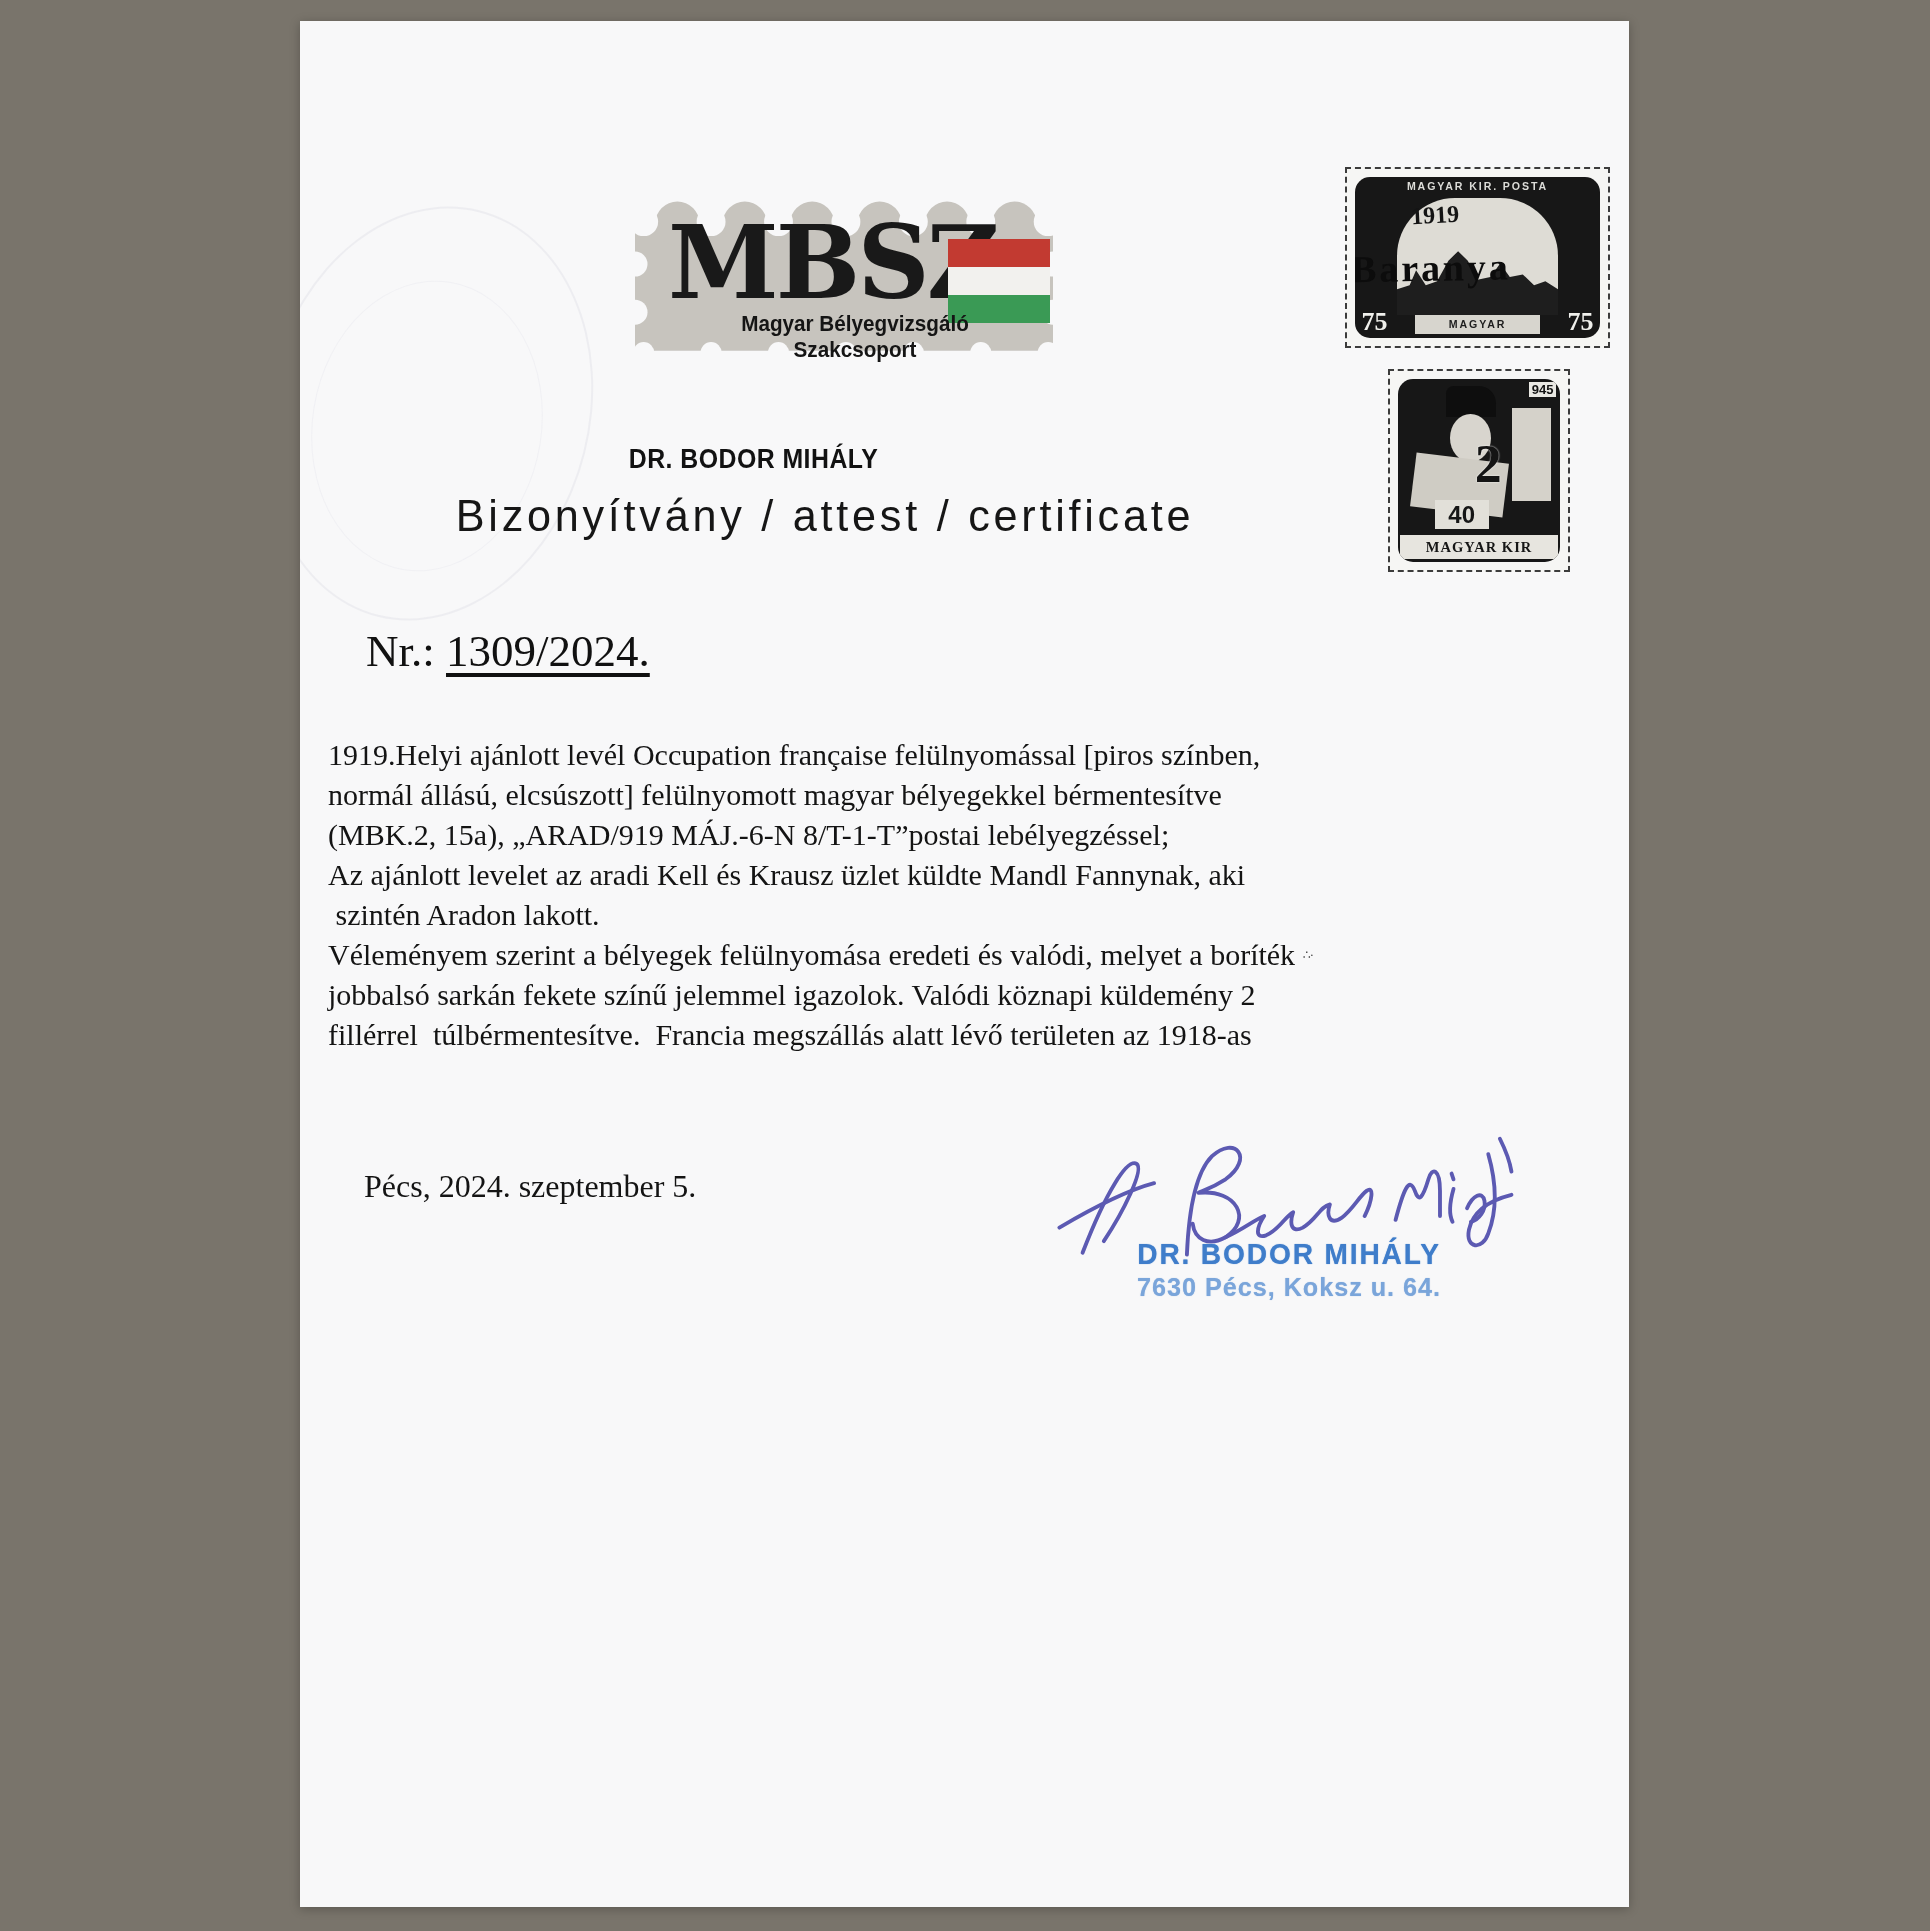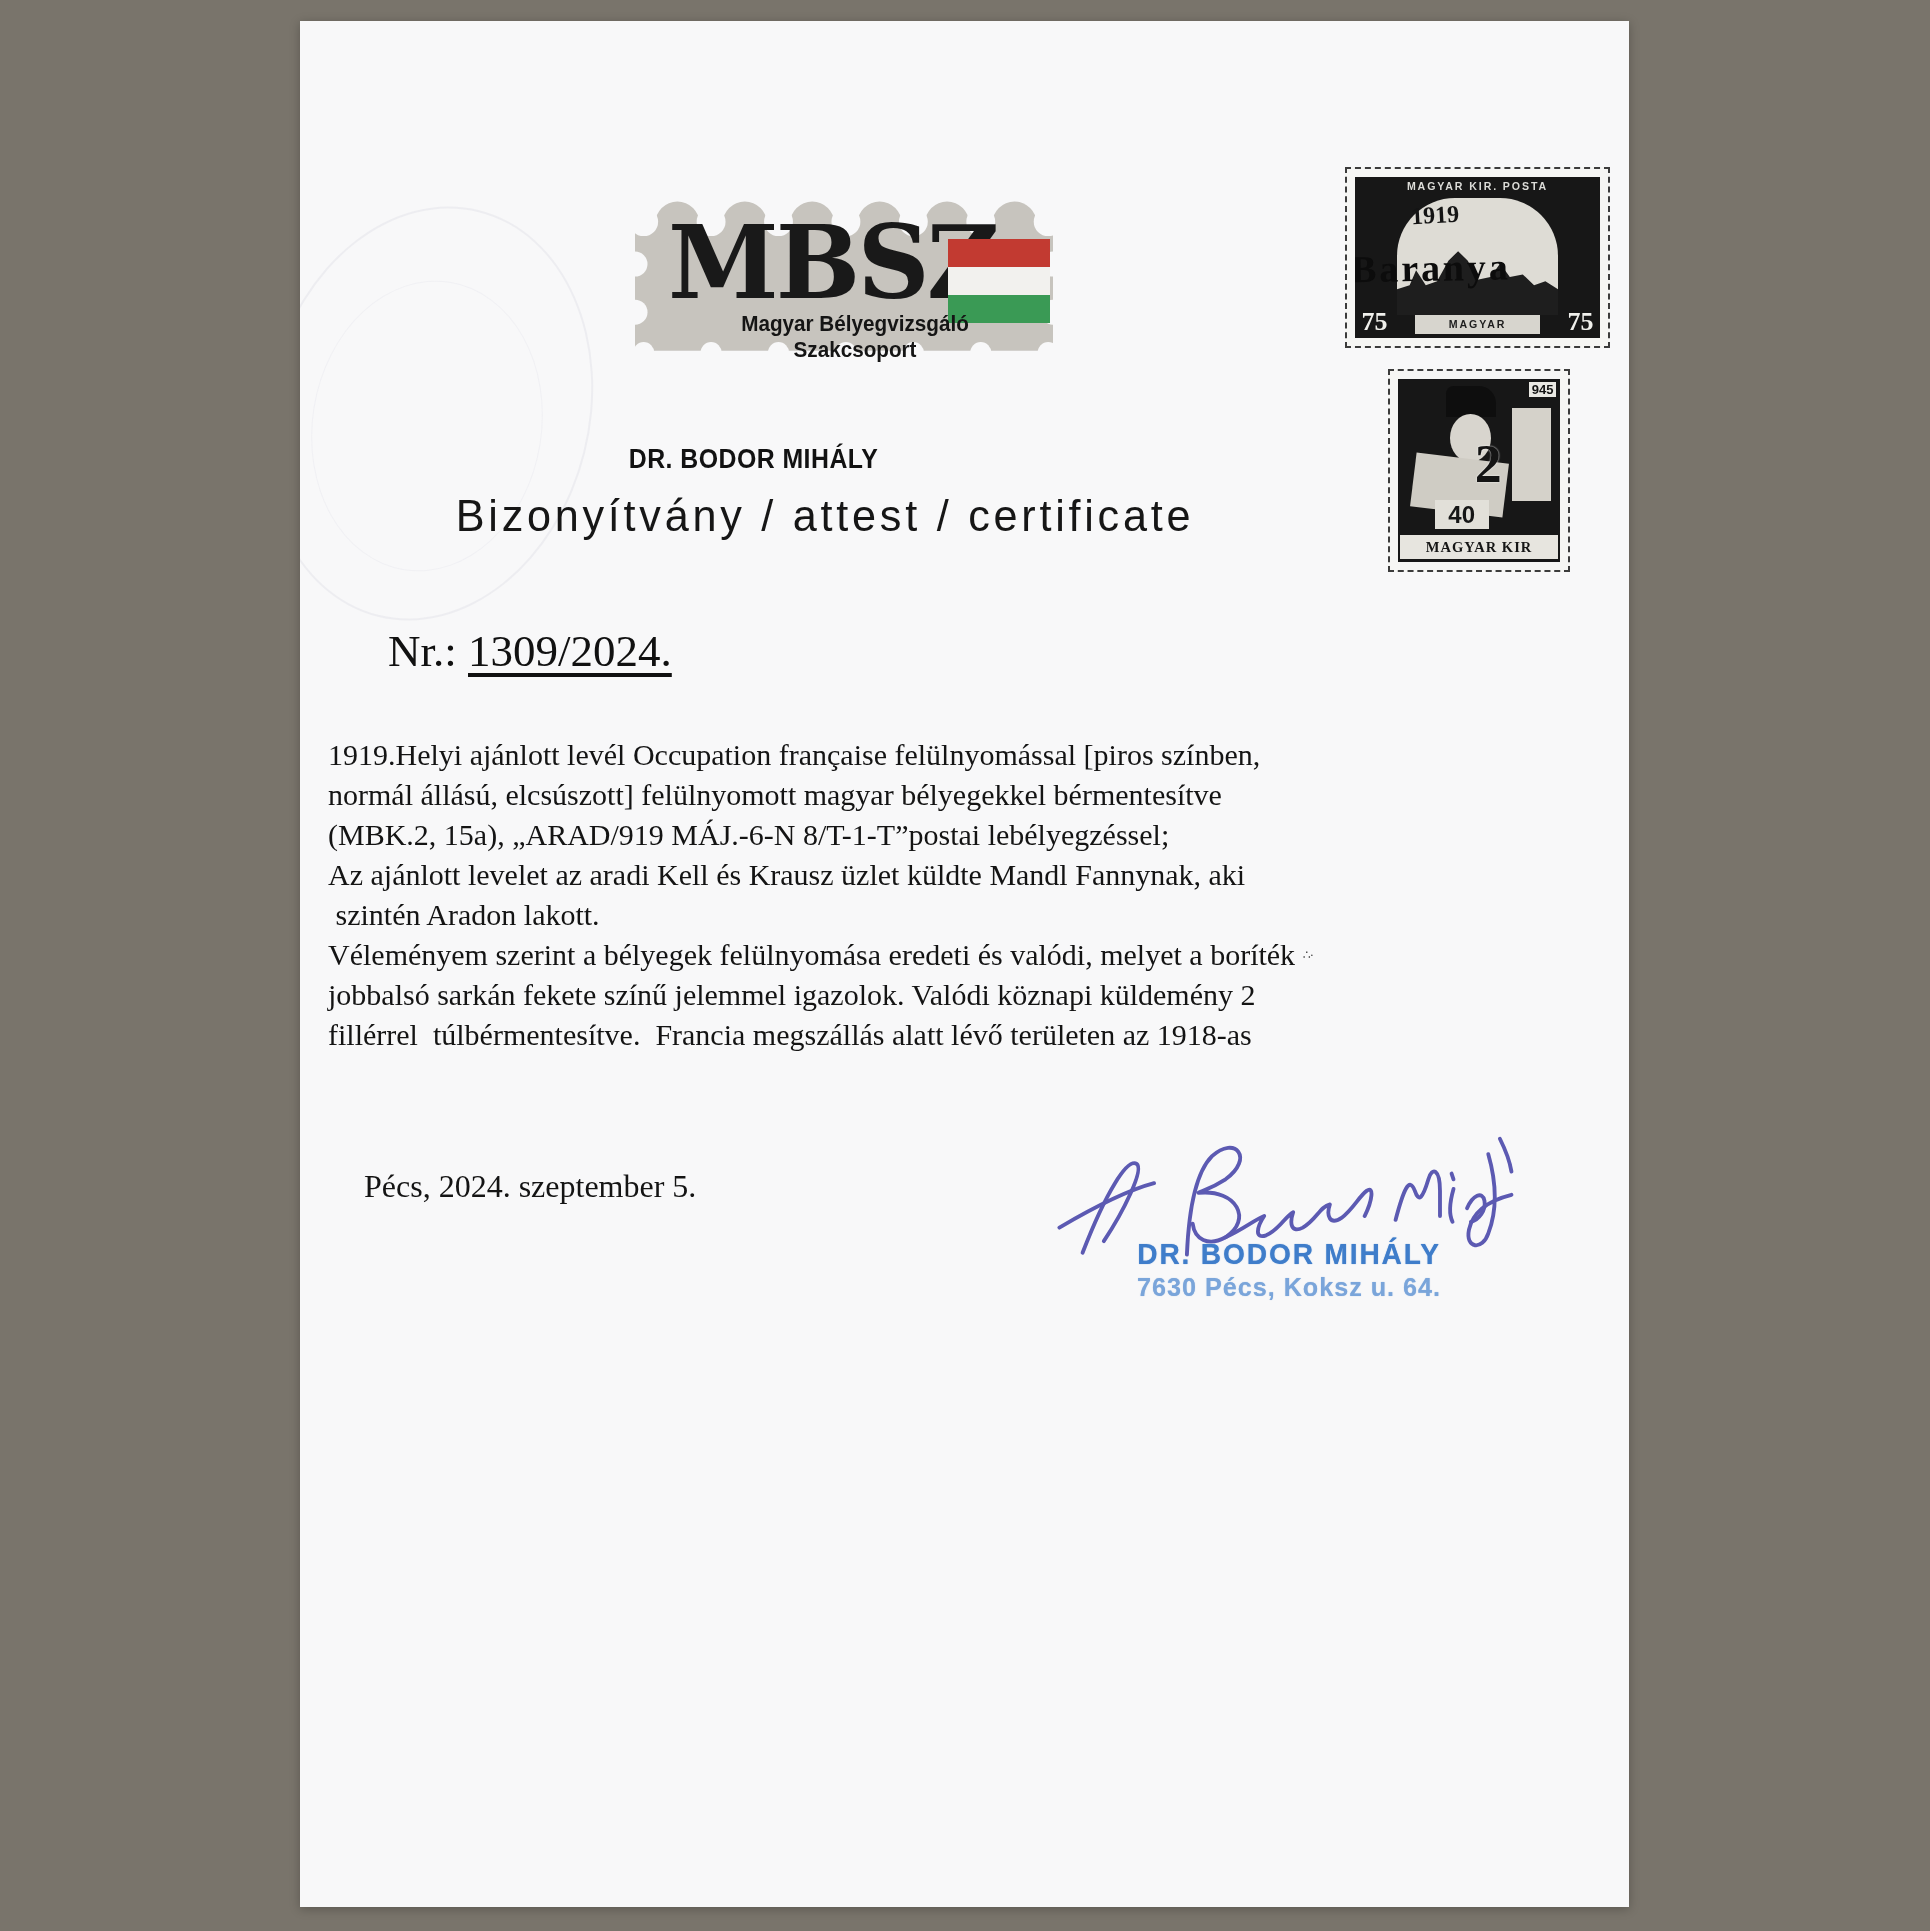--- a/index.html
+++ b/index.html
@@ -42,21 +42,21 @@
     font-weight:bold;font-size:27px;letter-spacing:0.5px;color:#121212;
     transform:scaleX(.92);transform-origin:center;
   }
   .cert-title{
     position:absolute;left:100px;top:469px;width:850px;text-align:center;
     font-size:45px;letter-spacing:3.9px;color:#161616;
     transform:scaleX(.96);transform-origin:center;
   }
 
   .nr-line{
-    position:absolute;left:88px;top:604px;
+    position:absolute;left:66px;top:604px;
     font-family:"Liberation Serif",serif;font-size:45px;color:#111;text-align:center;
   }
   .nr-line .num{text-decoration:underline;text-underline-offset:6.8px;}
 
   .body-par{
     position:absolute;left:28px;top:714px;width:1188px;
     font-family:"Liberation Serif",serif;font-size:30px;line-height:40px;color:#141414;
   }
   .body-par div{white-space:pre-wrap;}
   .artifact{font-size:12.6px;color:#3a3a3a;vertical-align:5.8px;letter-spacing:-1px;}
@@ -72,21 +72,21 @@
     font-weight:bold;font-size:29px;letter-spacing:1.9px;color:#3f7dca;
     text-shadow:0 0 1px rgba(63,125,202,.8);transform:scaleX(.97);
   }
   .addr-line2{
     font-weight:bold;font-size:26px;letter-spacing:1px;color:#7aa5da;
     text-shadow:0 0 1px rgba(122,165,218,.7);margin-top:1px;transform:scaleX(.97);
   }
 
   
   .pstamp{position:absolute;background:#f6f6f4;border:2.9px dashed #3c3c3c;padding:7.7px;box-sizing:border-box;}
-  .pstamp .inner{position:relative;width:100%;height:100%;background:#171717;overflow:hidden;}
+  .pstamp .inner{position:relative;width:100%;height:100%;background:#171717;overflow:hidden;border-radius:15px;}
   .sA{left:1045px;top:146px;width:265px;height:181px;}
   .sA .toptxt{position:absolute;top:2.9px;left:0;right:0;text-align:center;color:#dcdcd8;font-size:10.6px;font-weight:bold;letter-spacing:1.9px;}
   .sA .arch{position:absolute;left:42px;top:21px;right:42px;bottom:23px;background:#dedcd5;border-radius:58px 58px 0 0;overflow:hidden;}
   .sA .skyline{position:absolute;left:0;right:0;bottom:0;height:58%;background:#1e1e1e;
      clip-path:polygon(0 62%,8% 56%,12% 34%,18% 56%,25% 50%,32% 20%,38% 6%,44% 20%,50% 48%,58% 44%,64% 24%,70% 44%,78% 40%,85% 56%,92% 50%,100% 62%,100% 100%,0 100%);}
   .sA .yr{position:absolute;left:56px;top:25px;font-family:"Liberation Serif",serif;font-weight:bold;font-size:24px;color:#141414;transform:rotate(-3deg);}
   .sA .ovp{position:absolute;left:-3.9px;top:68px;width:105%;font-family:"Liberation Serif",serif;font-weight:bold;font-size:38px;letter-spacing:2.9px;color:#0c0c0c;transform:rotate(-1deg);}
   .sA .v75l{position:absolute;left:6.8px;bottom:1px;font-family:"Liberation Serif",serif;font-weight:bold;font-size:26px;color:#f0f0ec;}
   .sA .v75r{position:absolute;right:6.8px;bottom:1px;font-family:"Liberation Serif",serif;font-weight:bold;font-size:26px;color:#f0f0ec;}
   .sA .band{position:absolute;left:60px;right:60px;bottom:3.9px;height:19.3px;background:#d7d5ce;text-align:center;font-size:10.6px;font-weight:bold;letter-spacing:1.9px;color:#1d1d1d;line-height:19.3px;}

